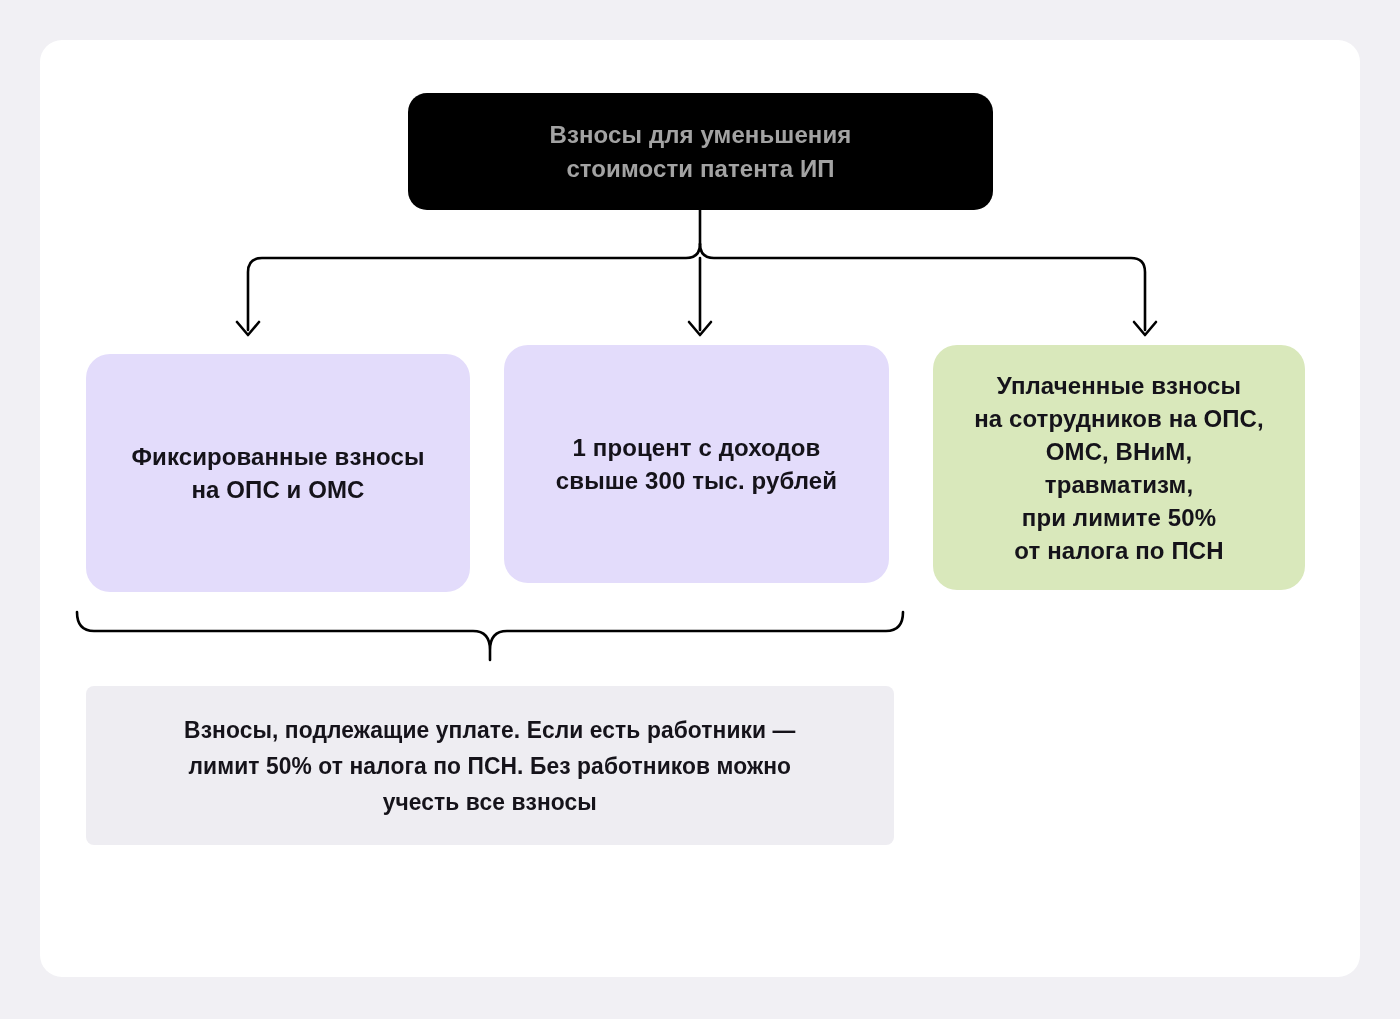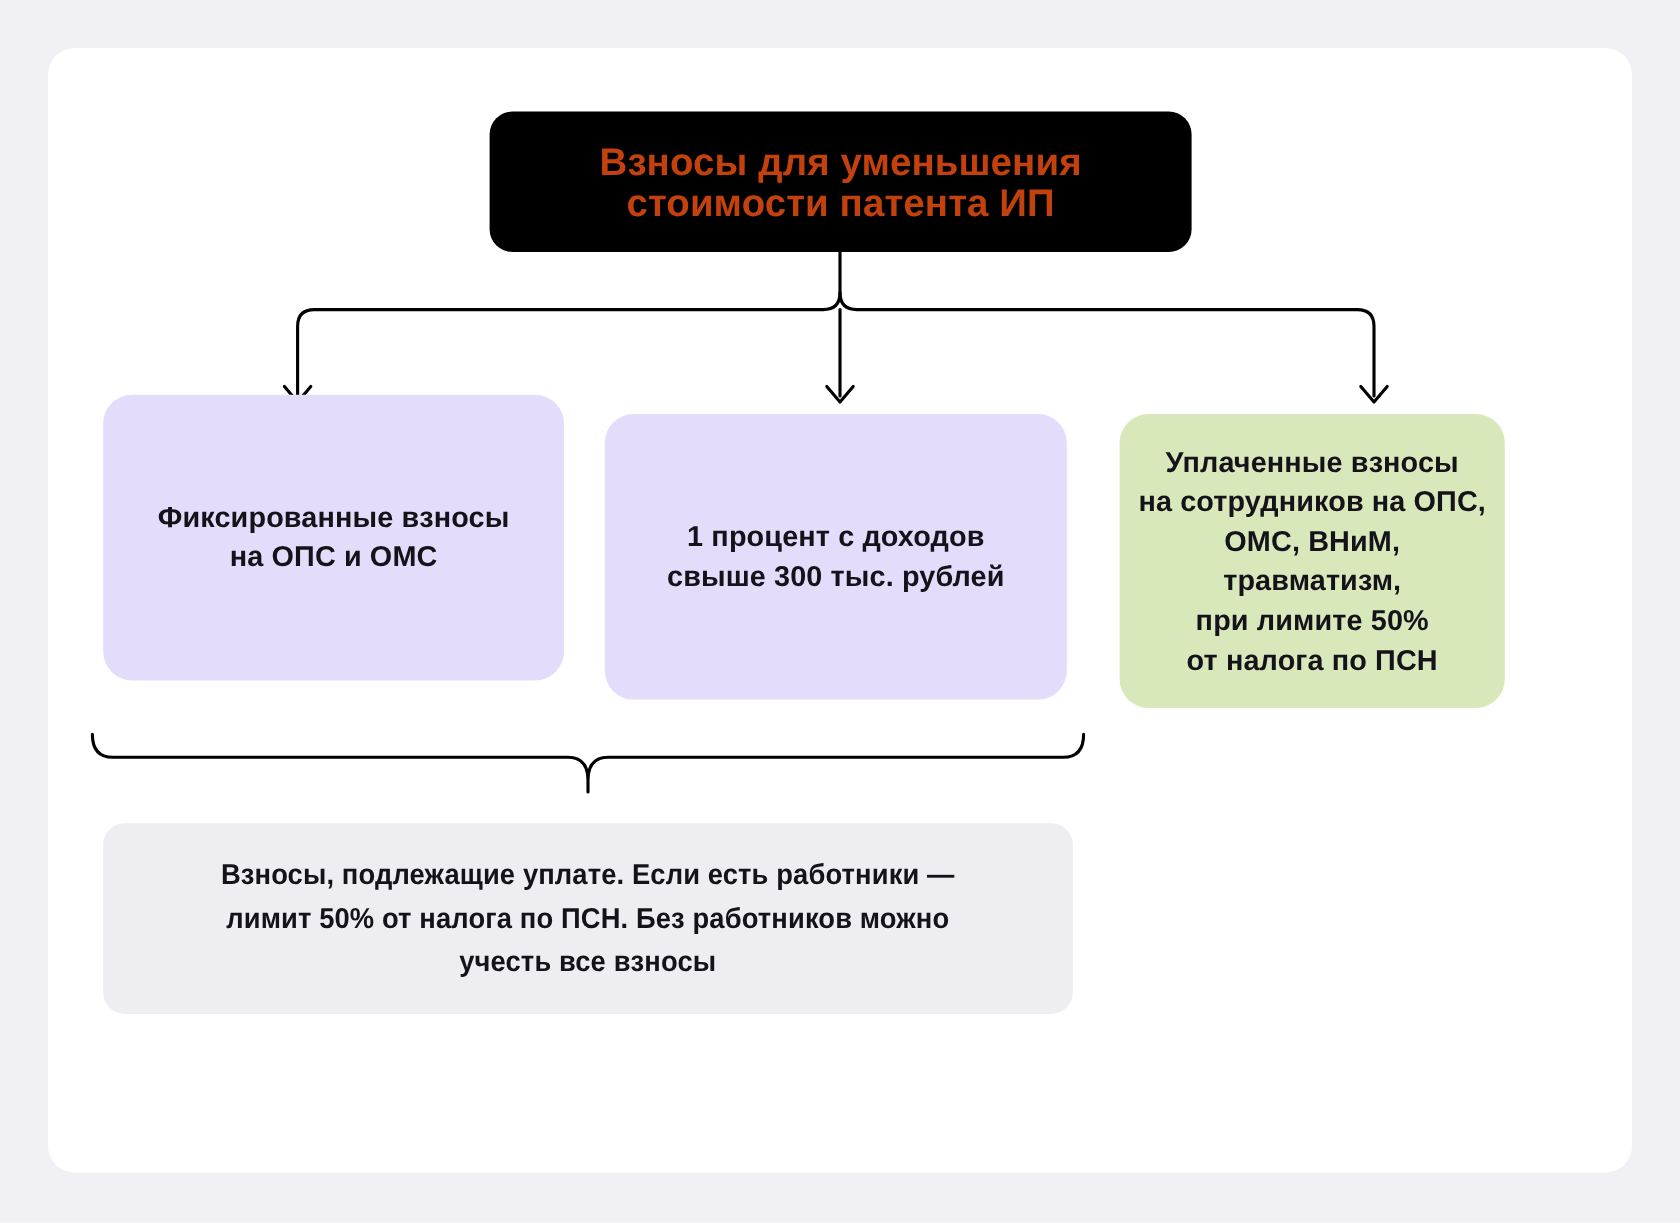--- a/index.html
+++ b/index.html
@@ -44,71 +44,71 @@
   
   .node-root {
     left: 408px;
     top: 93px;
     width: 585px;
     height: 117px;
     background: #000000;
     border-radius: 19px;
   }
   .node-root .txt {
-    color: #c2410c;
-    font-size: 32px;
+    color: #a3a3a3;
+    font-size: 24px;
     line-height: 34px;
   }
 
   
   .node-purple {
     background: #e3dcfb;
     border-radius: 24px;
   }
   .node-purple .txt {
     color: #15131a;
     font-size: 24px;
     line-height: 33px;
   }
   .node-fixed {
     left: 86px;
-    top: 329px;
+    top: 354px;
     width: 384px;
     height: 238px;
   }
   .node-onepercent {
     left: 504px;
     top: 345px;
     width: 385px;
     height: 238px;
   }
 
   
   .node-green {
     left: 933px;
     top: 345px;
-    width: 321px;
+    width: 372px;
     height: 245px;
     background: #d9e8bb;
     border-radius: 24px;
   }
   .node-green .txt {
     color: #15131a;
     font-size: 24px;
     line-height: 33px;
   }
 
   
   .node-summary {
     left: 86px;
     top: 686px;
     width: 808px;
     height: 159px;
     background: #eeedf2;
-    border-radius: 18px;
+    border-radius: 8px;
   }
   .node-summary .txt {
     color: #15131a;
     font-size: 24px;
     line-height: 36px;
     font-stretch: semi-condensed;
     transform: scaleX(0.95);
   }
 
   svg.connectors {

